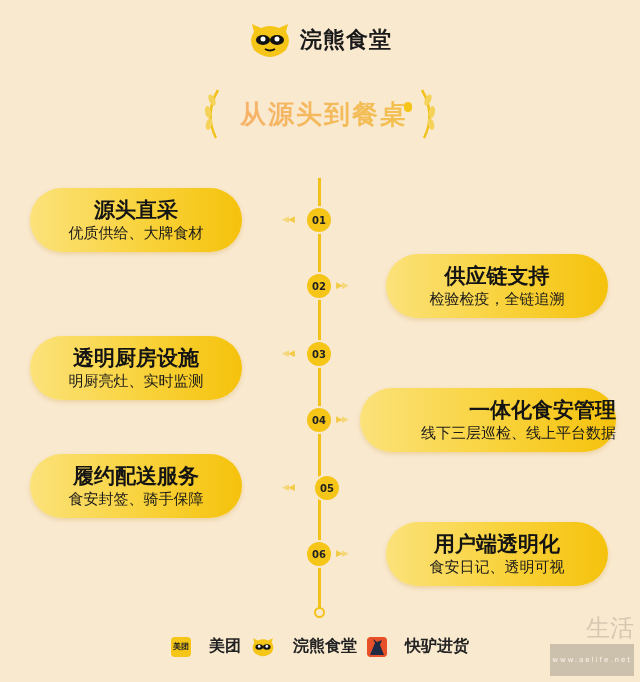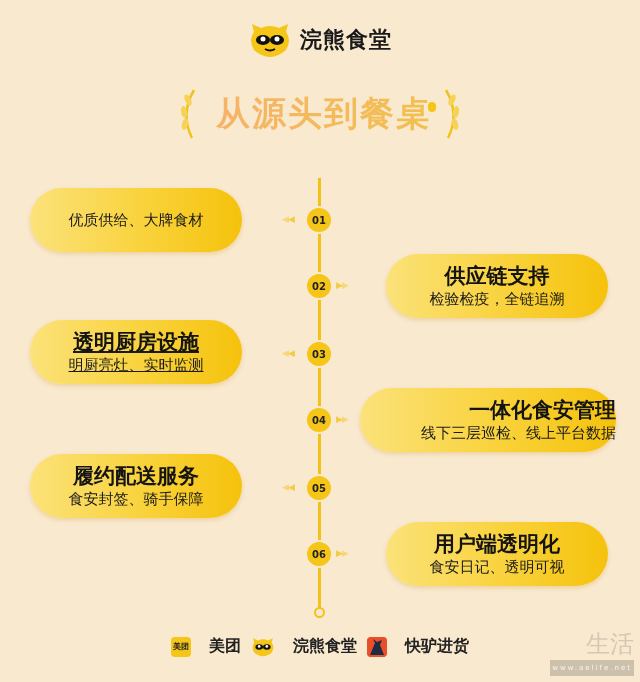--- a/index.html
+++ b/index.html
@@ -16,21 +16,21 @@
     }
     .brand-logo { width: 44px; height: 36px; position: relative; }
     .brand-name { font-size: 22px; font-weight: bold; letter-spacing: 1px; }
 
     .headline {
       position: absolute; top: 86px; left: 0; width: 640px;
       display: flex; justify-content: center; align-items: center;
     }
     .laurel { width: 24px; height: 56px; }
     .headline-a {
-      font-size: 34px; font-weight: bold;
+      font-size: 26px; font-weight: bold;
       color: #f5b24a; letter-spacing: 2px; margin-left: 16px;
       background: linear-gradient(90deg, #f6b36a, #f2c04f);
       -webkit-background-clip: text; background-clip: text;
       -webkit-text-fill-color: transparent;
     }
     .headline-b-wrap { position: relative; margin-right: 8px; }
     .headline-b {
       position: relative; z-index: 2;
       font-size: 34px; font-weight: bold; color: #111; letter-spacing: 2px;
     }
@@ -85,21 +85,21 @@
     .meituan-logo {
       width: 20px; height: 20px; background: #f5c518; border-radius: 4px;
       font-size: 8px; font-weight: bold; display: flex; align-items: center; justify-content: center; color: #222;
     }
     .kuailv-logo { width: 20px; height: 20px; border-radius: 4px; background: #e8502a; position: relative; overflow: hidden; }
 
     .watermark {
       position: absolute; right: 6px; bottom: 6px; text-align: right; opacity: 0.55;
     }
     .watermark-main { font-size: 24px; color: #b9ad9c; }
-    .watermark-url { font-size: 7px; color: #fff; background: #a9a192; padding: 4px 2px; letter-spacing: 2px; }
+    .watermark-url { font-size: 7px; color: #fff; background: #a9a192; padding: 12px 2px; letter-spacing: 2px; }
   </style>
 </head>
 <body>
 
 <div class="brand">
   <svg class="brand-logo" viewBox="0 0 44 36">
     <path d="M6 10 L4 2 L13 6 Q22 2 31 6 L40 2 L38 10 Q44 18 38 28 Q30 35 22 35 Q14 35 6 28 Q0 18 6 10 Z" fill="#f5c518"></path>
     <ellipse cx="15" cy="18" rx="7" ry="5" fill="#111"></ellipse>
     <ellipse cx="29" cy="18" rx="7" ry="5" fill="#111"></ellipse>
     <circle cx="15" cy="17" r="2.5" fill="#fff"></circle>
@@ -125,52 +125,53 @@
     <ellipse cx="12" cy="14" rx="3" ry="6" fill="#f5d25a" transform="rotate(-25 12 14)"></ellipse>
     <ellipse cx="8" cy="26" rx="3" ry="6" fill="#f5d25a" transform="rotate(-10 8 26)"></ellipse>
     <ellipse cx="9" cy="38" rx="3" ry="6" fill="#f5d25a" transform="rotate(15 9 38)"></ellipse>
   </svg>
 </div>
 
 <div class="timeline"></div>
 <div class="timeline-end"></div>
 
 <div class="card left" style="top:188px;">
+  <div class="card-title">源头直采</div>
   <div class="card-sub">优质供给、大牌食材</div>
 </div>
 <div class="arrows left" style="top:214px;"><span class="a1">◀</span><span class="a2">◀</span></div>
 <div class="node" style="top:208px;">01</div>
 
 <div class="node" style="top:274px;">02</div>
 <div class="arrows right" style="top:280px;"><span class="a2">▶</span><span class="a1">▶</span></div>
 <div class="card right" style="top:254px;justify-content:center;">
   <div class="card-title">供应链支持</div>
   <div class="card-sub">检验检疫，全链追溯</div>
 </div>
 
-<div class="card left" style="top:320px;text-decoration:underline;">
+<div class="card left" style="top:336px;">
   <div class="card-title">透明厨房设施</div>
   <div class="card-sub">明厨亮灶、实时监测</div>
 </div>
 <div class="arrows left" style="top:348px;"><span class="a1">◀</span><span class="a2">◀</span></div>
 <div class="node" style="top:342px;">03</div>
 
 <div class="node" style="top:408px;">04</div>
 <div class="arrows right" style="top:414px;"><span class="a2">▶</span><span class="a1">▶</span></div>
 <div class="card wide" style="top:388px;">
   <div class="card-title">一体化食安管理</div>
   <div class="card-sub">线下三层巡检、线上平台数据</div>
 </div>
 
 <div class="card left" style="top:454px;">
   <div class="card-title">履约配送服务</div>
   <div class="card-sub">食安封签、骑手保障</div>
 </div>
 <div class="arrows left" style="top:482px;"><span class="a1">◀</span><span class="a2">◀</span></div>
-<div class="node" style="top:476px;">05</div>
+<div class="node" style="top:476px;margin-left:8px;">05</div>
 
 <div class="node" style="top:542px;">06</div>
 <div class="arrows right" style="top:548px;"><span class="a2">▶</span><span class="a1">▶</span></div>
 <div class="card right" style="top:522px;">
   <div class="card-title">用户端透明化</div>
   <div class="card-sub">食安日记、透明可视</div>
 </div>
 
 <div class="footer">
   <div class="footer-item">

